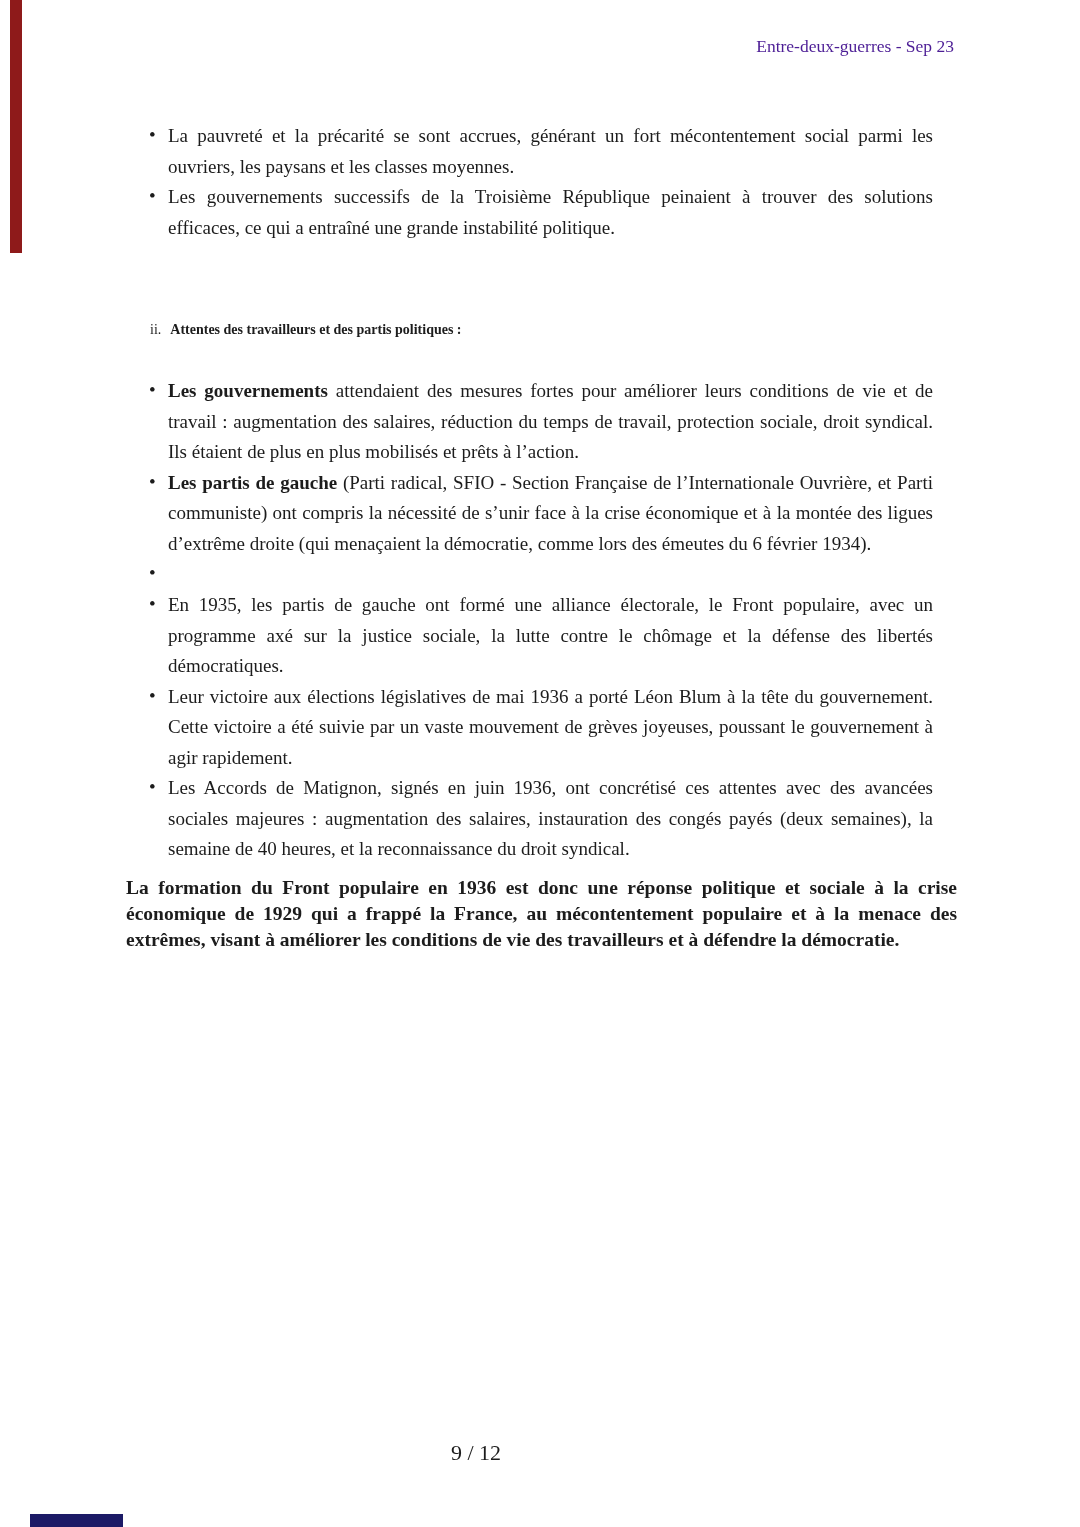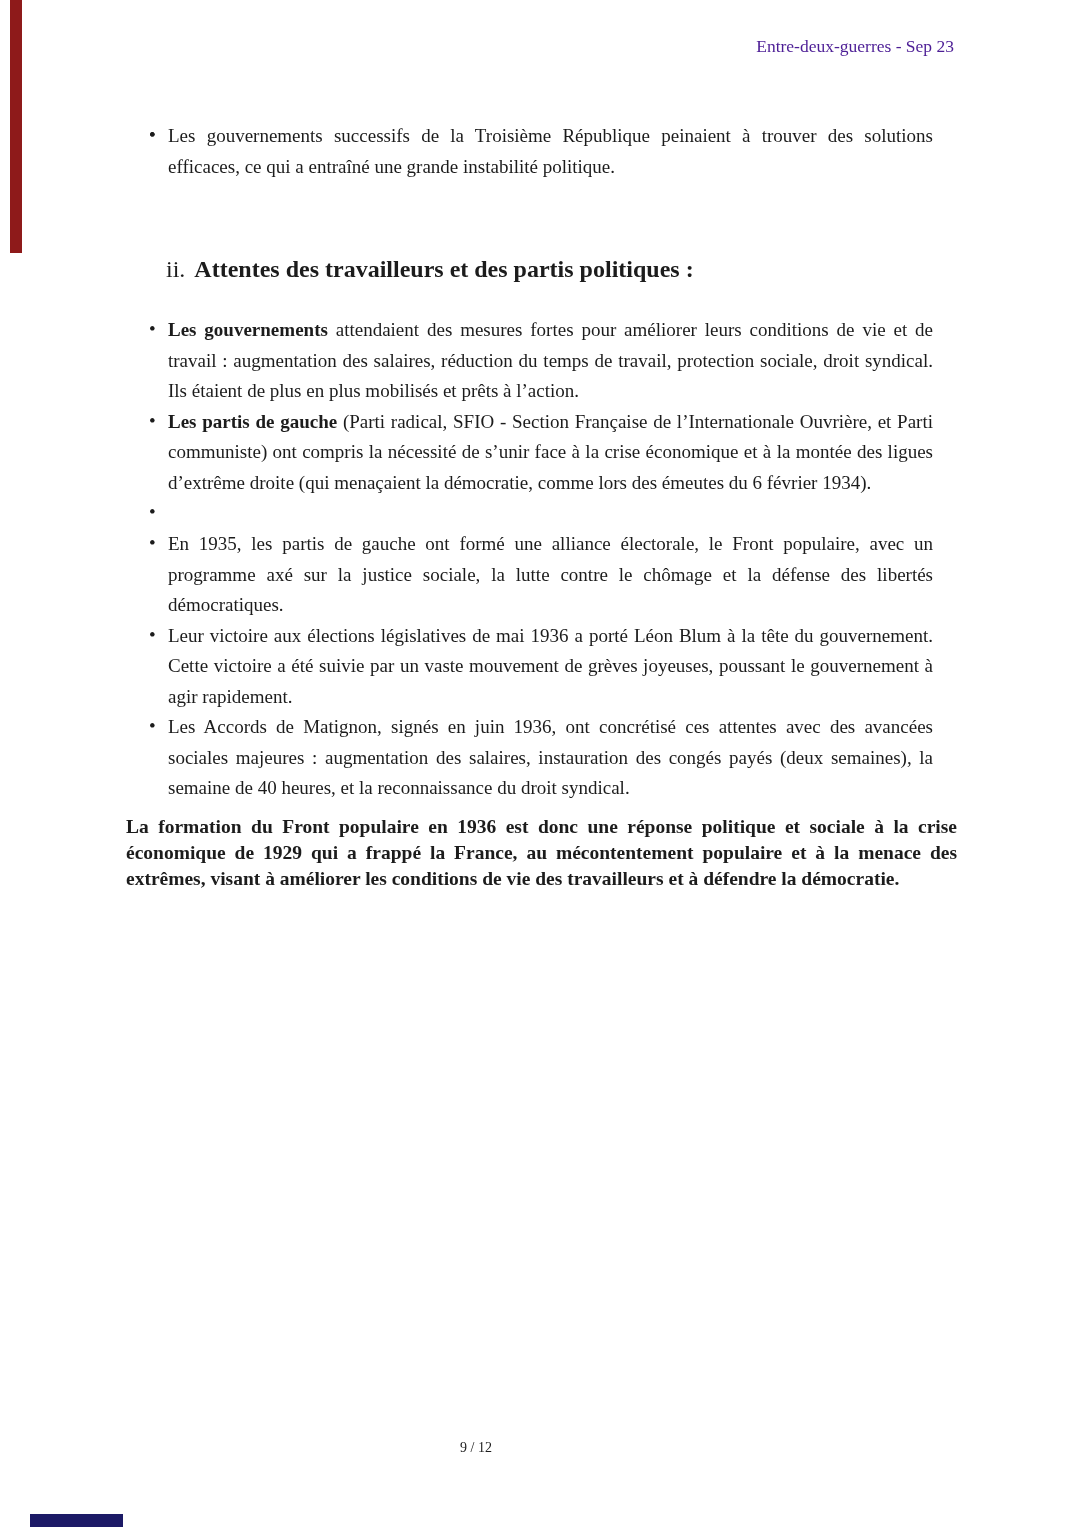--- a/index.html
+++ b/index.html
@@ -46,58 +46,58 @@
   .bullet {
     position: absolute; left: -19px; top: -1px;
     font-size: 19px;
   }
 
   .intro-list { margin-top: 63px; }
   .section-list { margin-top: 31px; }
 
   .section-title {
     font-weight: normal;
-    font-size: 24px;
+    font-size: 14px;
     line-height: 30px;
-    margin: 16px;
+    margin: 0;
     padding-left: 24px;
   }
   .section-title .hnum { margin-right: 9px; }
   .s2 { margin-top: 72px; }
   .s3 { margin-top: 53px; }
 
   .conclusion {
     margin: 10px 0 0 0;
     font-weight: bold;
     font-size: 19.5px;
     line-height: 26px;
     text-align: justify;
   }
 
   .footer {
     position: absolute; top: 1440px; left: 0;
     width: 952px; text-align: center;
-    font-size: 14px;
+    font-size: 22px;
   }
 </style>
 </head>
 <body>
 
 <div class="page">
 
   <div class="red-bar"></div>
   <div class="navy-bar"></div>
 
   <div class="header">Entre-deux-guerres - Sep 23</div>
 
   <div class="content">
 
     <ul class="doc-list intro-list">
       <li>
-        <span class="bullet">•</span><b></b>
+        <span class="bullet">•</span><b></b><span>La pauvreté et la précarité se sont accrues, générant un fort mécontentement social parmi les ouvriers, les paysans et les classes moyennes.</span>
       </li>
       <li>
         <span class="bullet">•</span><b></b><span>Les gouvernements successifs de la Troisième République peinaient à trouver des solutions efficaces, ce qui a entraîné une grande instabilité politique.</span>
       </li>
     </ul>
 
     <h3 class="section-title s2">
       <span class="hnum">ii.</span><b>Attentes des travailleurs et des partis politiques :</b>
     </h3>
 

